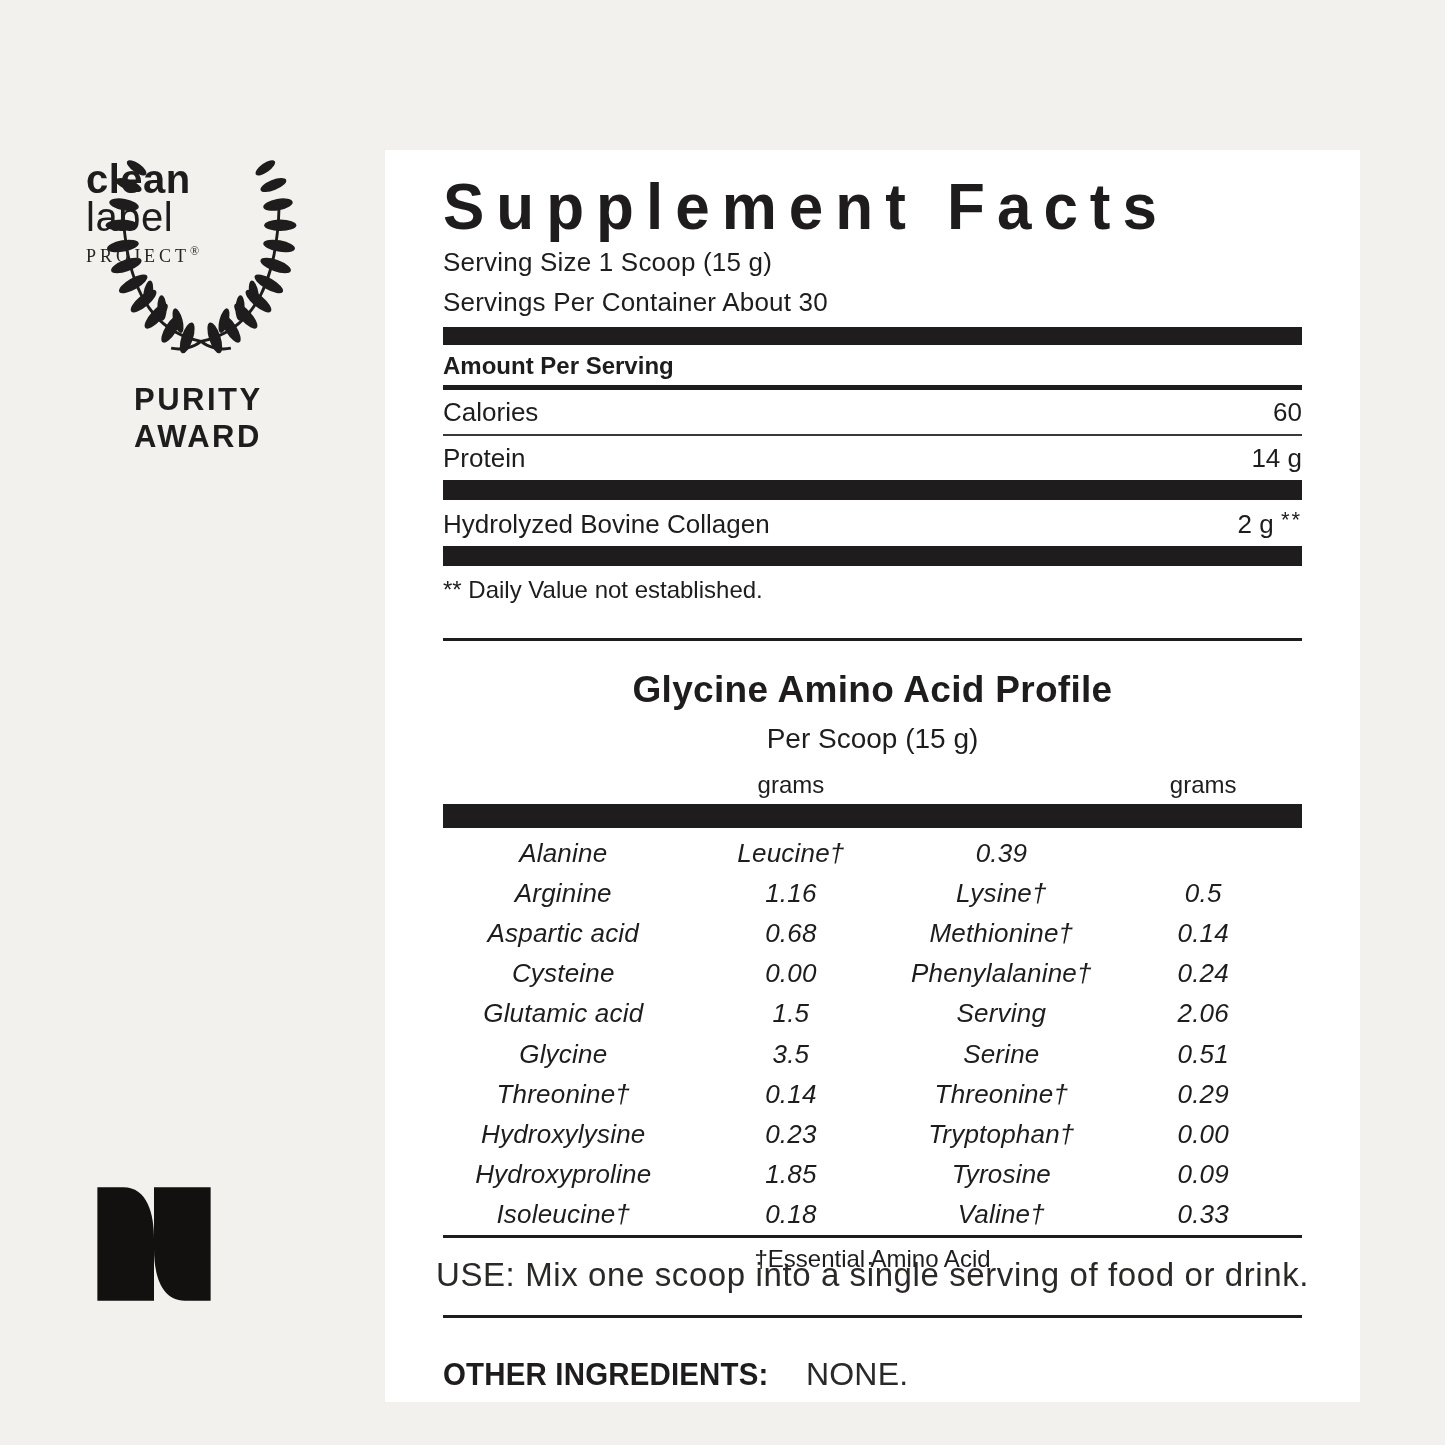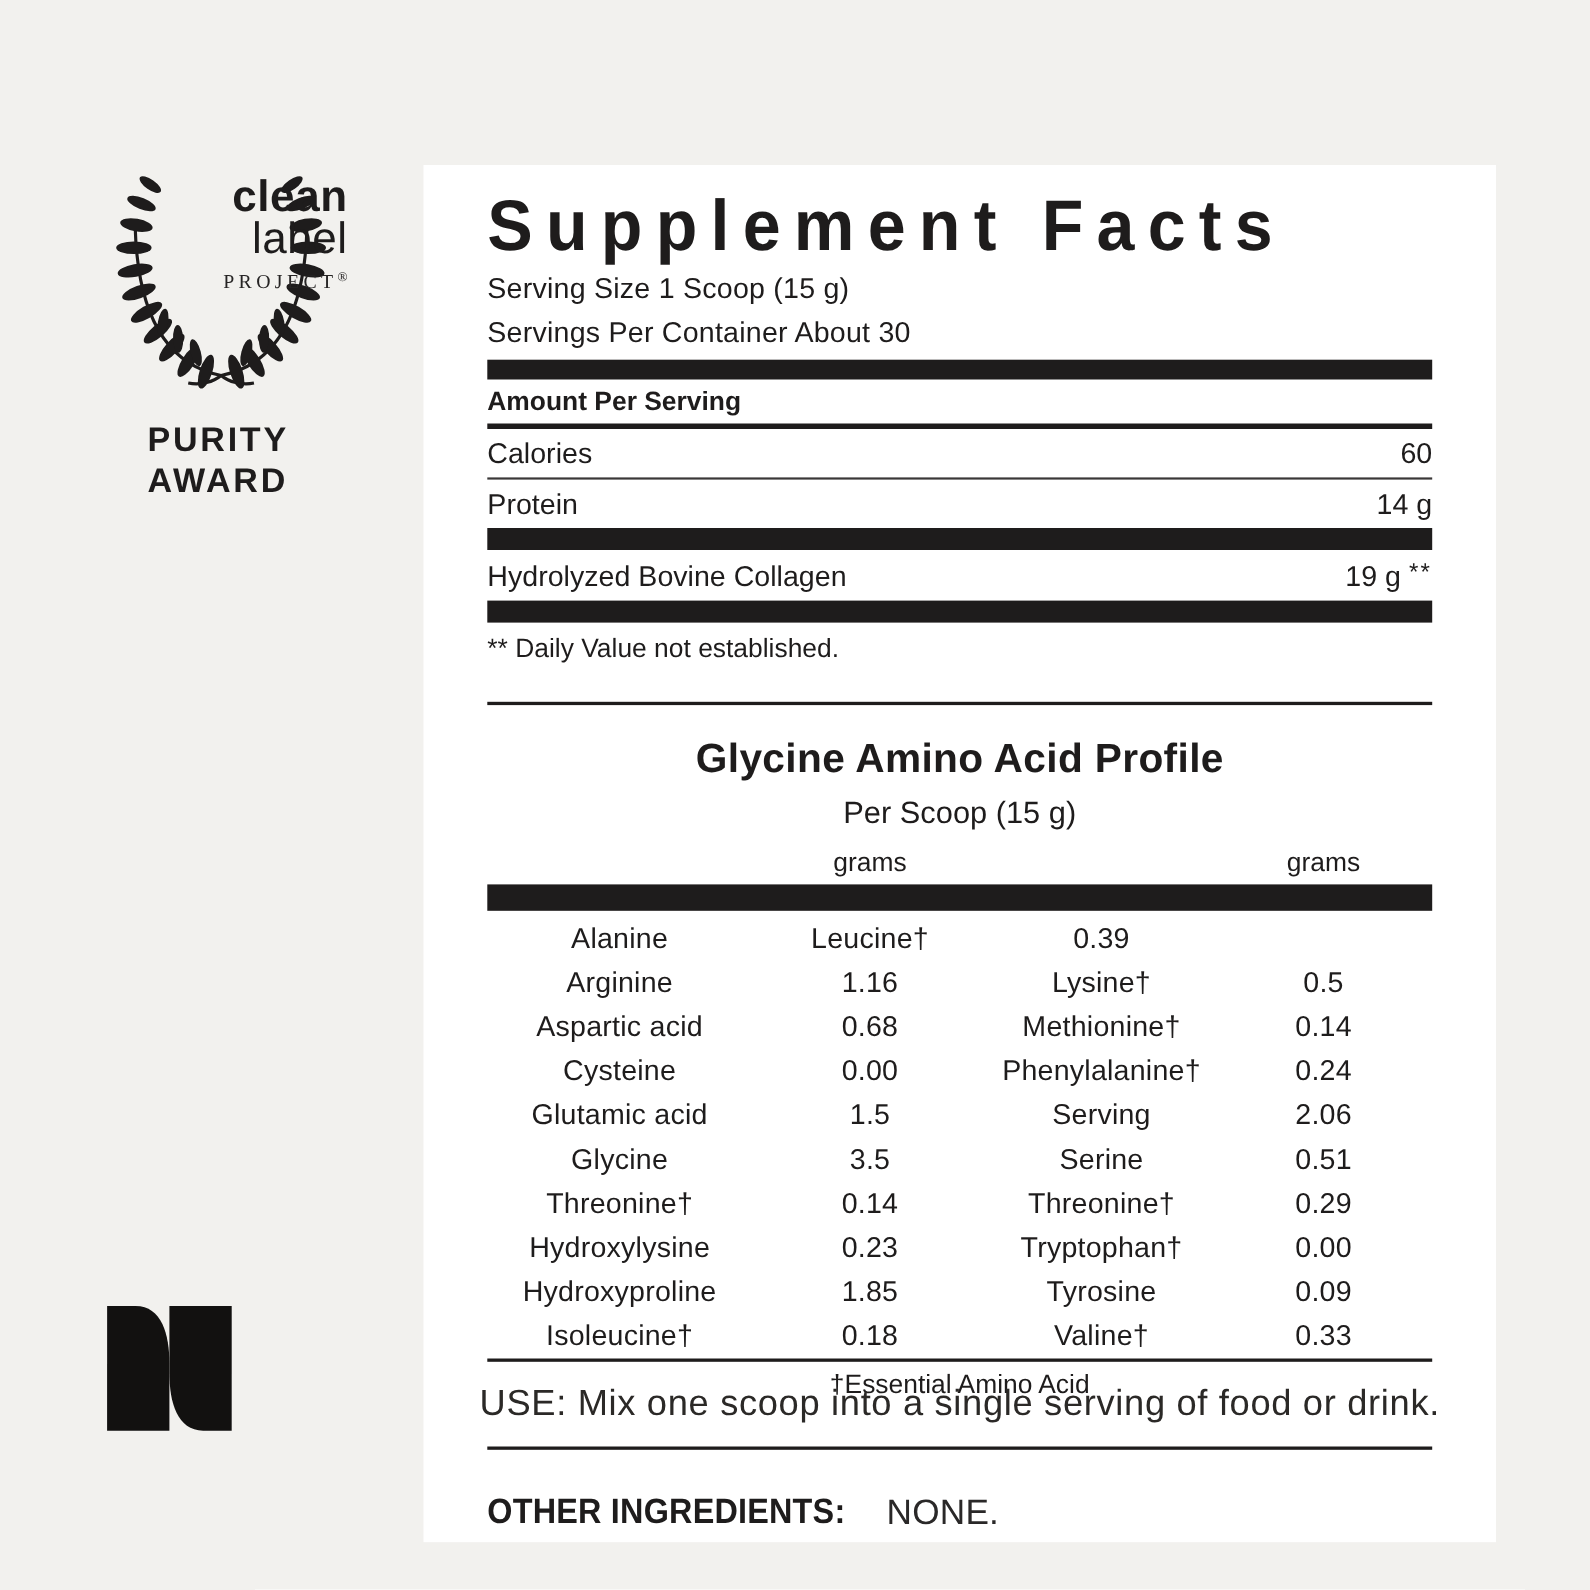--- a/index.html
+++ b/index.html
@@ -9,21 +9,21 @@
     background:#f2f1ee;
     font-family:"Liberation Sans", sans-serif;
     color:#1e1c1c;
     overflow:hidden;
   }
 
   
   .badge { position:absolute; left:86px; top:146px; width:230px; }
   .badge-art { position:relative; width:230px; height:216px; }
   .badge-art svg { position:absolute; left:0; top:0; }
-  .badge-text { position:absolute; left:0; top:14px; width:230px; text-align:right; }
+  .badge-text { position:absolute; left:0; top:14px; width:230px; text-align:left; }
   .badge-clean { font-size:40px; font-weight:bold; letter-spacing:0.5px; line-height:0.95; }
   .badge-label { font-size:40px; font-weight:normal; letter-spacing:0.5px; line-height:0.95; }
   .badge-project { font-family:"Liberation Serif", serif; font-size:18px; letter-spacing:4px; margin-top:8px; color:#262424; }
   .badge-project sup { font-size:12px; letter-spacing:0; }
   .award { margin-top:20px; padding-left:48px; font-weight:bold; font-size:31px; letter-spacing:2.5px; line-height:1.18; }
 
   
   .panel {
     position:absolute; left:385px; top:150px;
     width:975px; height:1252px;
@@ -49,21 +49,21 @@
   .rule-thin { height:3px; background:#1e1c1c; }
   .rule-gap1 { margin-top:34px; }
 
   .amino-title { text-align:center; font-size:37px; font-weight:bold; margin-top:28px; letter-spacing:0.3px; }
   .amino-sub { text-align:center; font-size:28px; margin-top:12px; }
   .amino-grid { display:grid; grid-template-columns:28% 25% 24% 23%; }
   .amino-grid > div { text-align:center; }
   .grams-row { margin-top:16px; font-size:24px; }
   .bar-amino { height:24px; margin-top:5px; }
   .amino-rows { margin-top:5px; }
-  .amino-rows .amino-grid > div { font-size:26px; padding:4.6px 0; letter-spacing:0.2px; }
+  .amino-rows .amino-grid > div { font-size:26px; padding:4.6px 0; letter-spacing:0.2px;font-style:italic; }
   .amino-foot { text-align:center; font-size:24px; margin-top:7px; }
   .rule-gap2 { margin-top:42px; }
   .other-ing { margin-top:38px; font-size:32px; letter-spacing:0.2px; }
   .other-ing .oi-label { font-weight:bold; transform:scaleX(0.92); transform-origin:left; display:inline-block; }
   .other-ing .oi-value { font-weight:normal; color:#2a2828; }
 
   
   .n-logo { position:absolute; left:95px; top:1183px; width:118px; height:122px; }
 
   
@@ -133,21 +133,21 @@
 
   <div class="fact-row">
     <span>Protein</span>
     <span>14 g</span>
   </div>
 
   <div class="bar bar-md"></div>
 
   <div class="fact-row">
     <span>Hydrolyzed Bovine Collagen</span>
-    <span><span>19 g</span>&nbsp;<span class="dagger-note">**</span></span>
+    <span><span>2 g</span>&nbsp;<span class="dagger-note">**</span></span>
   </div>
 
   <div class="bar bar-md"></div>
 
   <div class="dv-note">** Daily Value not established.</div>
 
   <div class="rule-thin rule-gap1"></div>
 
   <div class="amino-title">Glycine Amino Acid Profile</div>
   <div class="amino-sub">Per Scoop (15 g)</div>

